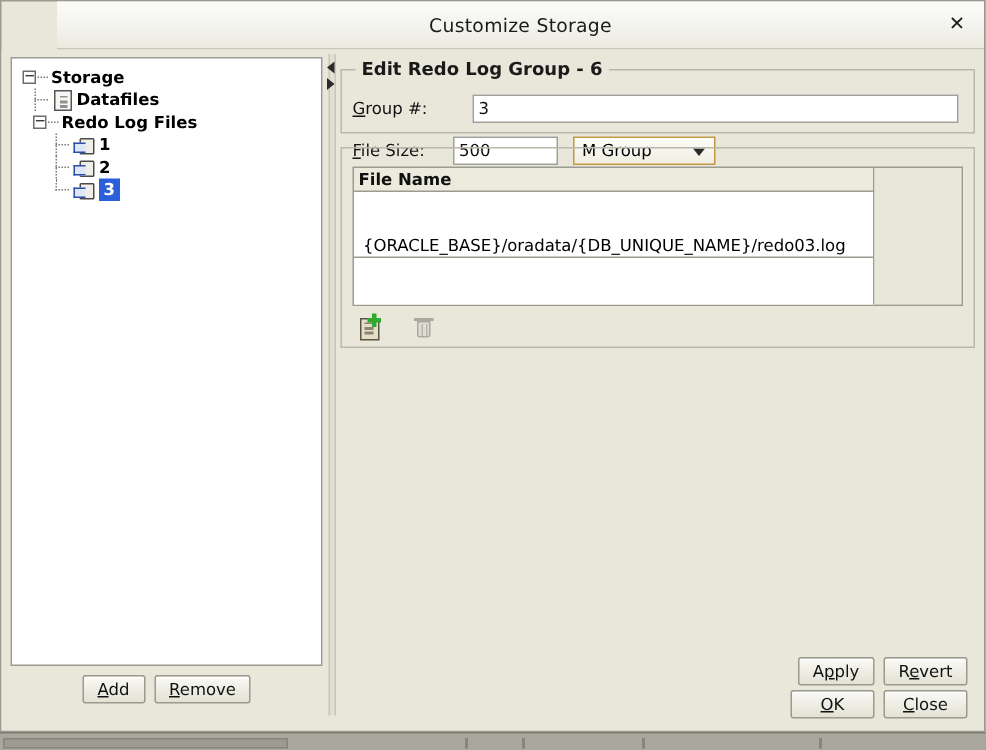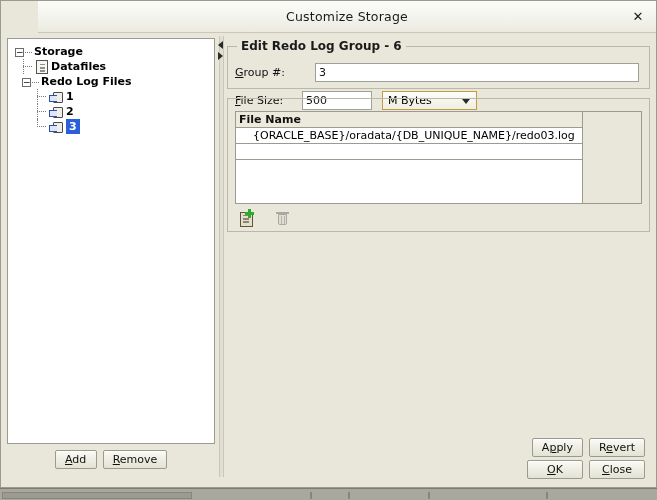--- a/index.html
+++ b/index.html
@@ -344,26 +344,27 @@
     width: 347px;
     bottom: 0;
     background: #ffffff;
     border-right: 1px solid #9b9b91;
     box-sizing: border-box;
   }
   .tbl-row {
     height: 16px;
     line-height: 15px;
     font-size: 11px;
-    padding-left: 17px;
+    padding-left: 6px;
     border-bottom: 1px solid #9b9b91;
     background: #ffffff;
     white-space: nowrap;
     overflow: hidden;
     box-sizing: border-box;
+    margin-top: 28px;
   }
   .tbl-row.empty { }
   #tbl-filler {
     position: absolute;
     left: 347px; top: 0;
     right: 0; bottom: 0;
     background: #e8e7da;
   }
 
   
@@ -543,21 +544,21 @@
         <div class="gb-title">Edit Redo Log Group - 6</div>
       </div>
 
       <div class="field-label" style="left:8px; top:28px;"><u>G</u>roup #:</div>
       <div class="textfield" style="left:88px; top:25px; width:324px;">3</div>
 
       <div class="field-label" style="left:8px; top:56px;"><u>F</u>ile Size:</div>
       <div class="textfield" style="left:75px; top:53px; width:70px;">500</div>
 
       <div id="combo-unit">
-        <span class="cv">M Bytes</span>
+        <span class="cv">M Group</span>
         <span class="carrow"></span>
       </div>
 
       <div class="groupbox" id="gb-members">
 
         <div id="table-wrap">
           <div id="tbl-head">File Name</div>
           <div id="tbl-body">
             <div class="tbl-row">{ORACLE_BASE}/oradata/{DB_UNIQUE_NAME}/redo03.log</div>
             <div class="tbl-row empty"></div>

